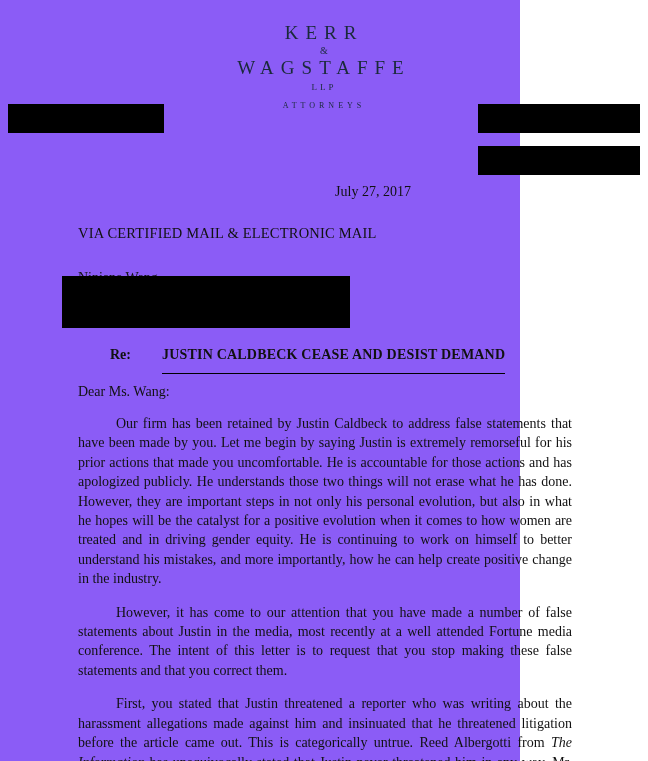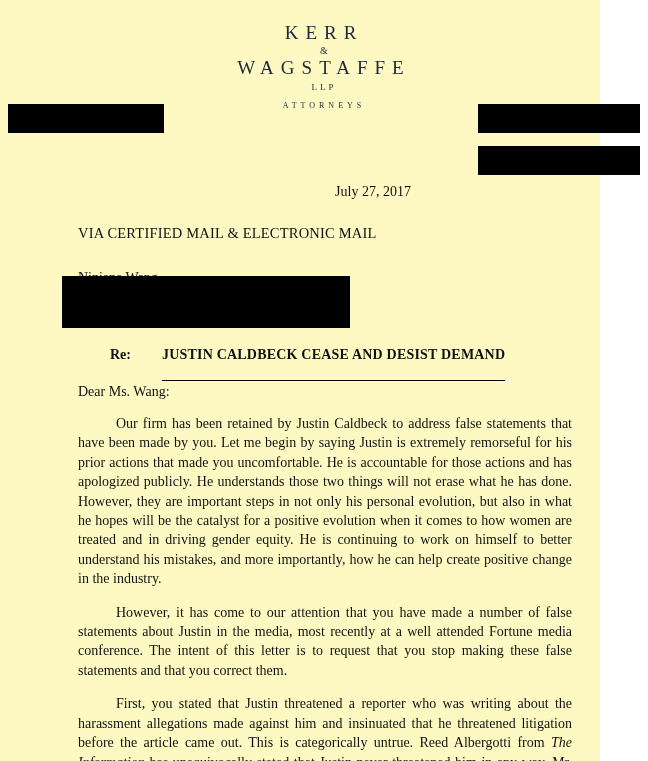--- a/index.html
+++ b/index.html
@@ -11,23 +11,23 @@
     width: 648px;
     height: 761px;
     position: relative;
     font-family: "Liberation Serif", serif;
     color: #111111;
     overflow: hidden;
   }
 
   .page {
     position: relative;
-    width: 600px;
+    width: 520px;
     height: 761px;
-    background: #fef9c3;
+    background: #8b5cf6;
   }
 
   
   .letterhead {
     position: absolute;
     top: 22px;
     left: 0;
     width: 648px;
     text-align: center;
   }
@@ -127,21 +127,21 @@
   .re-label {
     display: inline-block;
     width: 52px;
     font-weight: bold;
   }
   .re-subject {
     font-variant: small-caps;
     font-weight: bold;
     letter-spacing: 0.2px;
     border-bottom: 1.2px solid #000;
-    padding-bottom: 18px;
+    padding-bottom: 11px;
   }
 
   .salutation {
     position: absolute;
     top: 384px;
     left: 78px;
     font-size: 14px;
   }
 
   .body-block {

